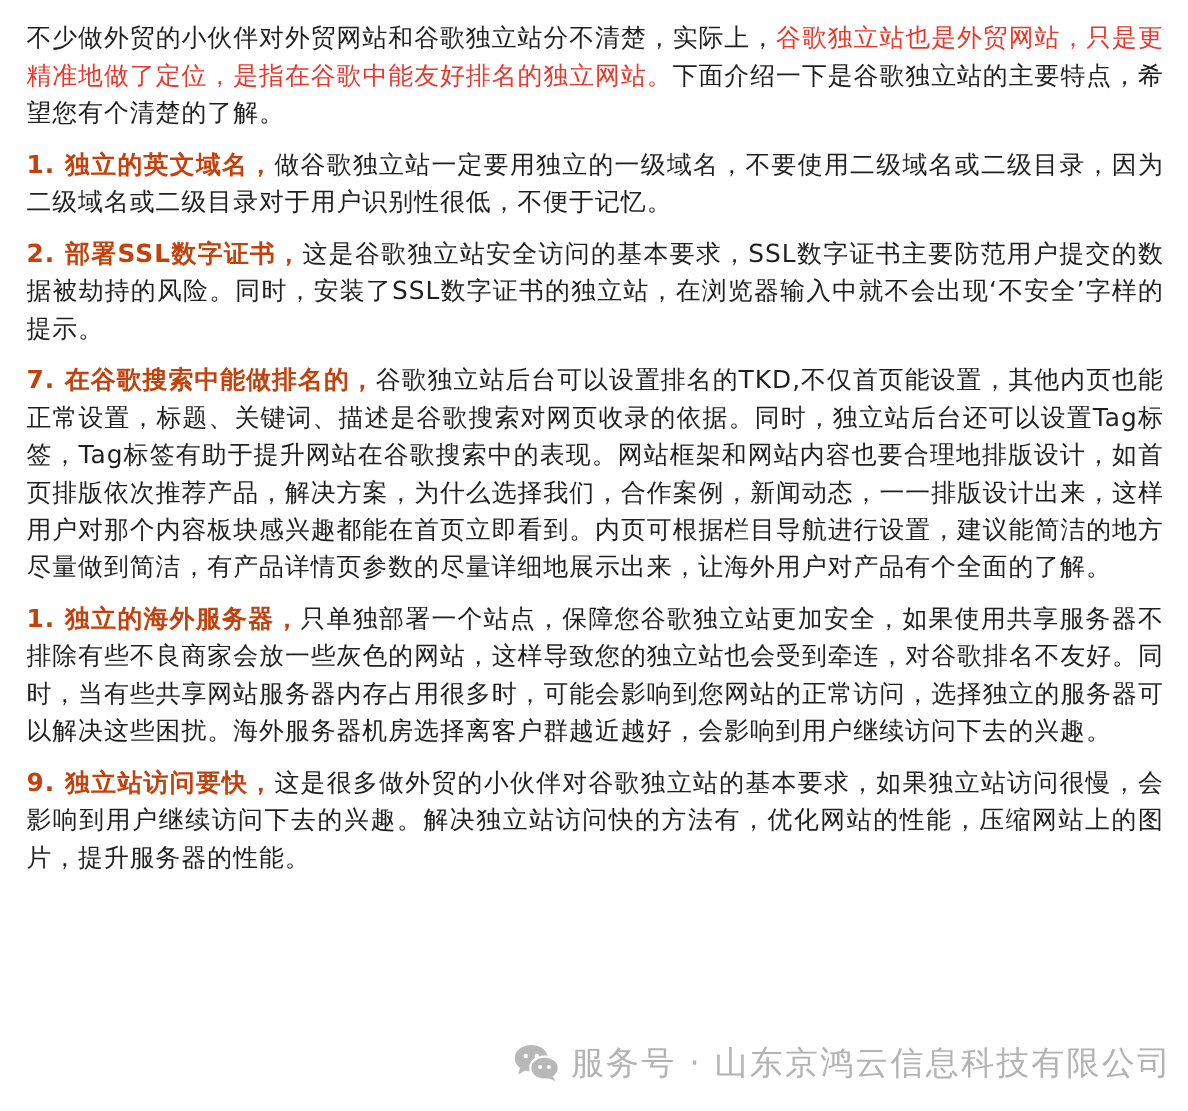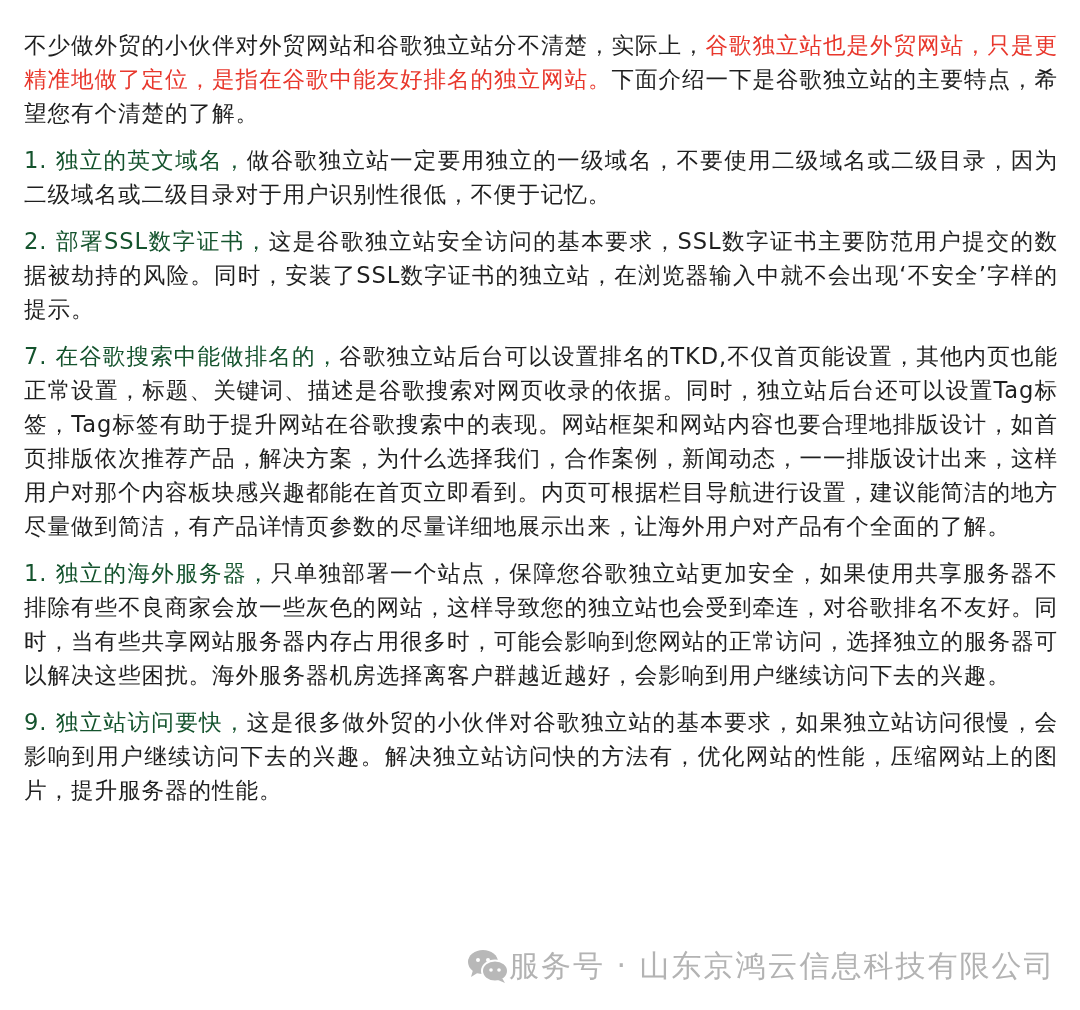--- a/index.html
+++ b/index.html
@@ -5,28 +5,28 @@
   html, body { margin: 0; padding: 0; background: #ffffff; }
   body {
     width: 1080px; height: 1010px; overflow: hidden; position: relative;
     font-family: "DejaVu Sans", "Liberation Sans", sans-serif;
     color: #1f1f1f;
   }
   .article {
     position: absolute; left: 24px; top: 16px; width: 1034px;
   }
   .para {
-    font-size: 22.6px; line-height: 34px; margin: 12px 0 13px 0;
+    font-size: 22.6px; line-height: 34px; margin: 2px 0 13px 0;
     letter-spacing: 0.9px; text-align: justify;
   }
   .red { color: #e8372c; }
-  .bold { font-weight: normal; color: #14532d; }
+  .bold { font-weight: bold; color: #c2410c; }
   .watermark {
     position: absolute; left: 467px; top: 944px; height: 44px;
-    display: flex; align-items: center; 
+    display: flex; align-items: center; gap: 10px;
     color: #b3b3b3; font-size: 30px; letter-spacing: 2px;
     font-family: "DejaVu Sans", sans-serif;
   }
   .wm-icon { width: 42px; height: 36px; display: inline-block; }
 </style>
 </head>
 <body>
 
 <div class="article">
   <p class="para">

